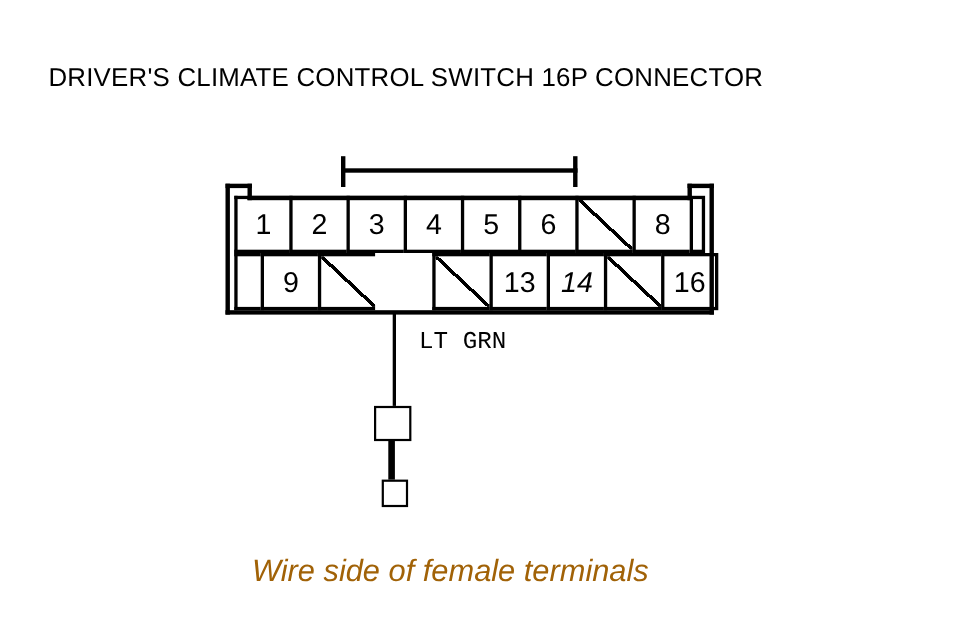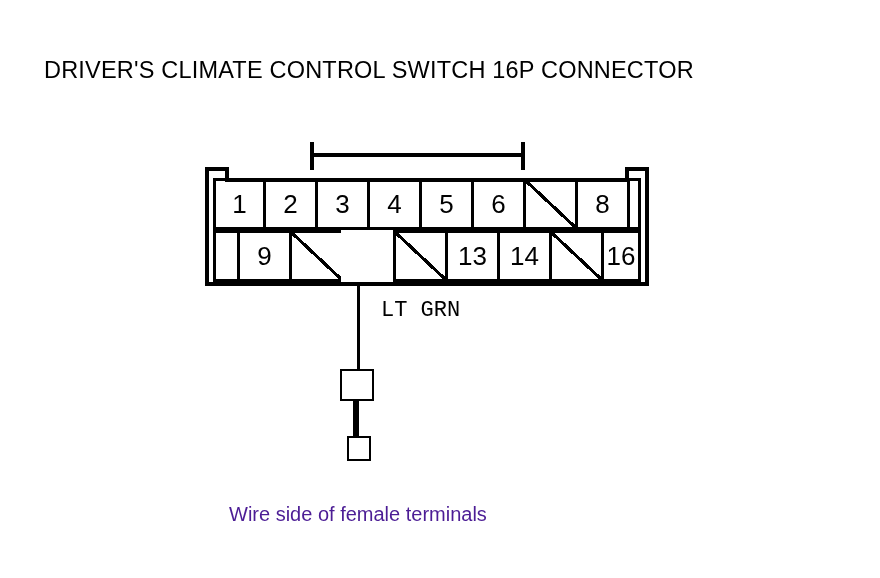--- a/index.html
+++ b/index.html
@@ -152,23 +152,24 @@
     border: 2px solid #000;
     box-sizing: border-box;
     background: #fff;
   }
 
   
   #caption {
     position: absolute;
     left: 229px;
     top: 503px;
-    font-size: 20px;
+    font-size: 28px;
     white-space: nowrap;
-    color: #4c1d95;
+    color: #a16207;
+    font-style: italic;
   }
 </style>
 </head>
 <body>
 
 <div id="canvas">
 
   <div id="title">DRIVER'S CLIMATE CONTROL SWITCH 16P CONNECTOR</div>
 
   <div id="connector">
@@ -226,27 +227,27 @@
           </div>
         <div class="cell slash" style="left:76px;  width:52px;">
             <span></span>
           </div>
         <div class="cell slash" style="left:180px; width:52px;">
             <span></span>
           </div>
         <div class="cell" style="left:232px; width:52px;">
             <span>13</span>
           </div>
-        <div class="cell" style="left:284px; width:52px;">
+        <div class="cell" style="left:284px; width:52px;font-style:italic;">
             <span>14</span>
           </div>
         <div class="cell slash" style="left:336px; width:52px;">
             <span></span>
           </div>
-        <div class="cell last" style="left:388px; width:40px;">
+        <div class="cell last" style="left:388px; width:52px;">
             <span>16</span>
           </div>
       </div>
     </div>
   </div>
 
   <div id="wire"></div>
   <div id="wire-label">LT GRN</div>
 
   <div id="term-big"></div>

